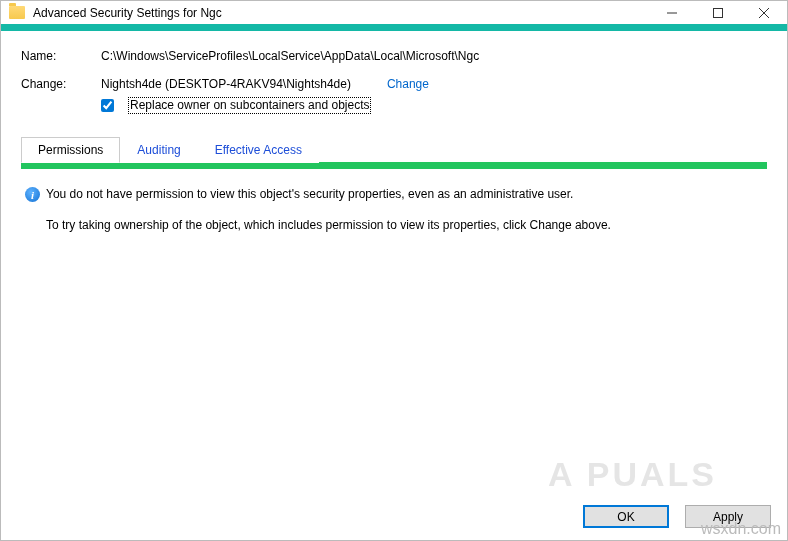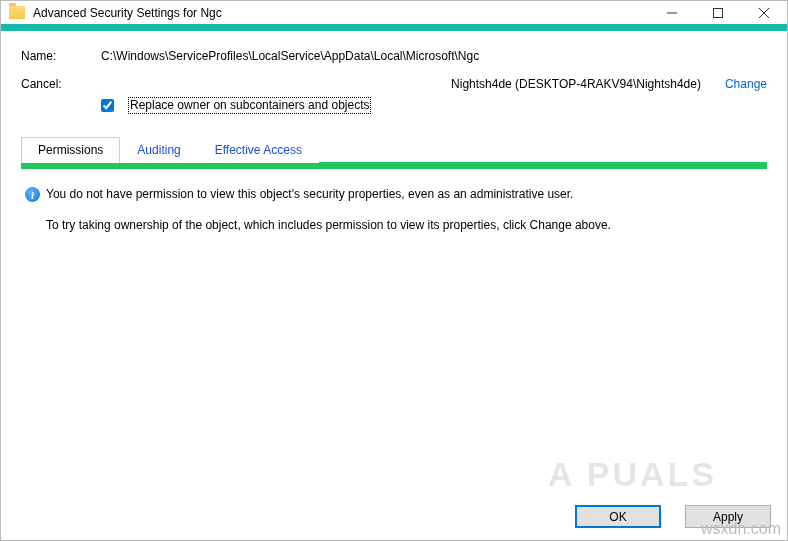--- a/index.html
+++ b/index.html
@@ -49,21 +49,21 @@
     .content {
       padding: 18px 20px 0 20px;
     }
     .info-grid {
       display: grid;
       grid-template-columns: 80px 1fr;
       row-gap: 14px;
       align-items: start;
       font-size: 12px;
     }
-    .owner-row { display: flex; align-items: center; gap: 8px; justify-content: flex-end; }
+    .owner-row { display: flex; align-items: center; gap: 20px; }
     .change-link { color: #0066cc; cursor: pointer; margin-left: 16px; }
     .checkbox-row {
       display: flex;
       align-items: center;
       gap: 14px;
       margin-top: 6px;
     }
     .checkbox-row input[type="checkbox"] {
       width: 13px; height: 13px;
       accent-color: #0078d7;
@@ -115,21 +115,21 @@
       justify-content: center;
       font-family: Georgia, serif;
       font-style: italic;
       flex-shrink: 0;
     }
     .info-text2 { margin-left: 21px; }
     .button-bar {
       position: absolute;
       bottom: 12px; right: 16px;
       display: flex;
-      gap: 24px;
+      gap: 16px;
     }
     .btn {
       min-width: 86px;
       height: 23px;
       border: 1px solid #adadad;
       background: #e1e1e1;
       font-size: 12px;
       display: flex;
       align-items: center;
       justify-content: center;
@@ -183,21 +183,21 @@
     </div>
   </div>
 </div>
 
 <div class="content">
 
   <div class="info-grid">
     <div>Name:</div>
     <div>C:\Windows\ServiceProfiles\LocalService\AppData\Local\Microsoft\Ngc</div>
 
-    <div>Cancel:</div>
+    <div>Change:</div>
     <div>
       <div class="owner-row">
         <span>Nightsh4de (DESKTOP-4RAKV94\Nightsh4de)</span>
         <span class="change-link">Change</span>
       </div>
       <div class="checkbox-row">
         <input type="checkbox" checked="" style="">
         <span class="checkbox-label">Replace owner on subcontainers and objects</span>
       </div>
     </div>

